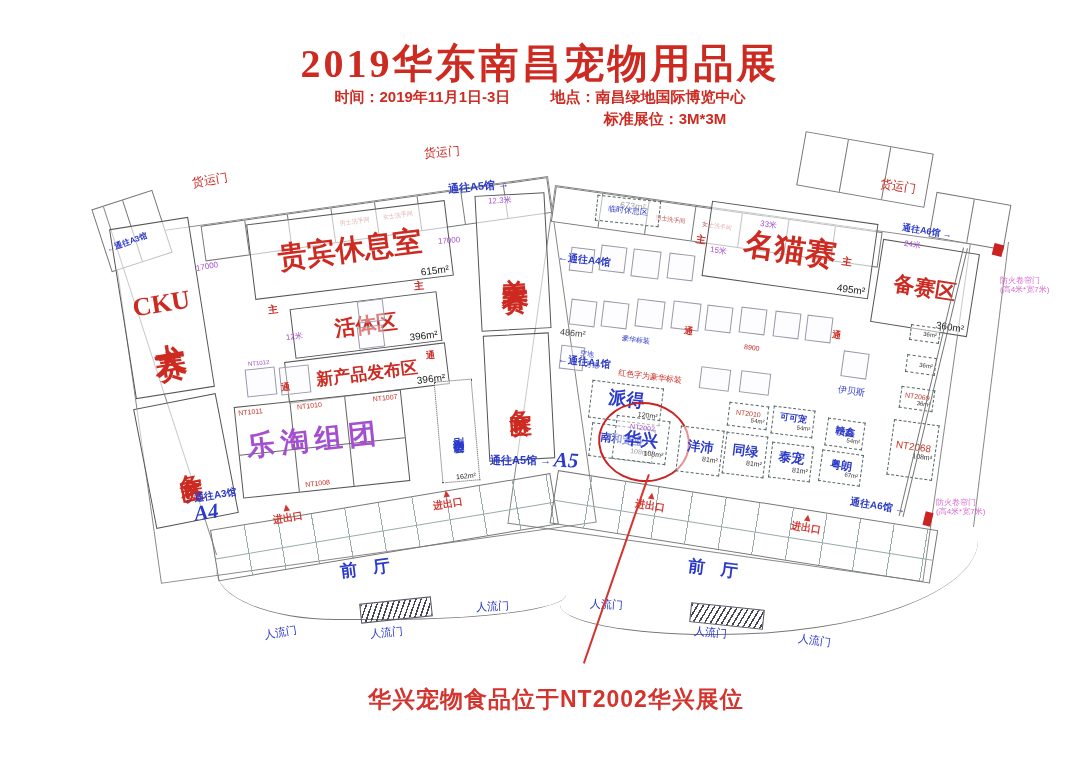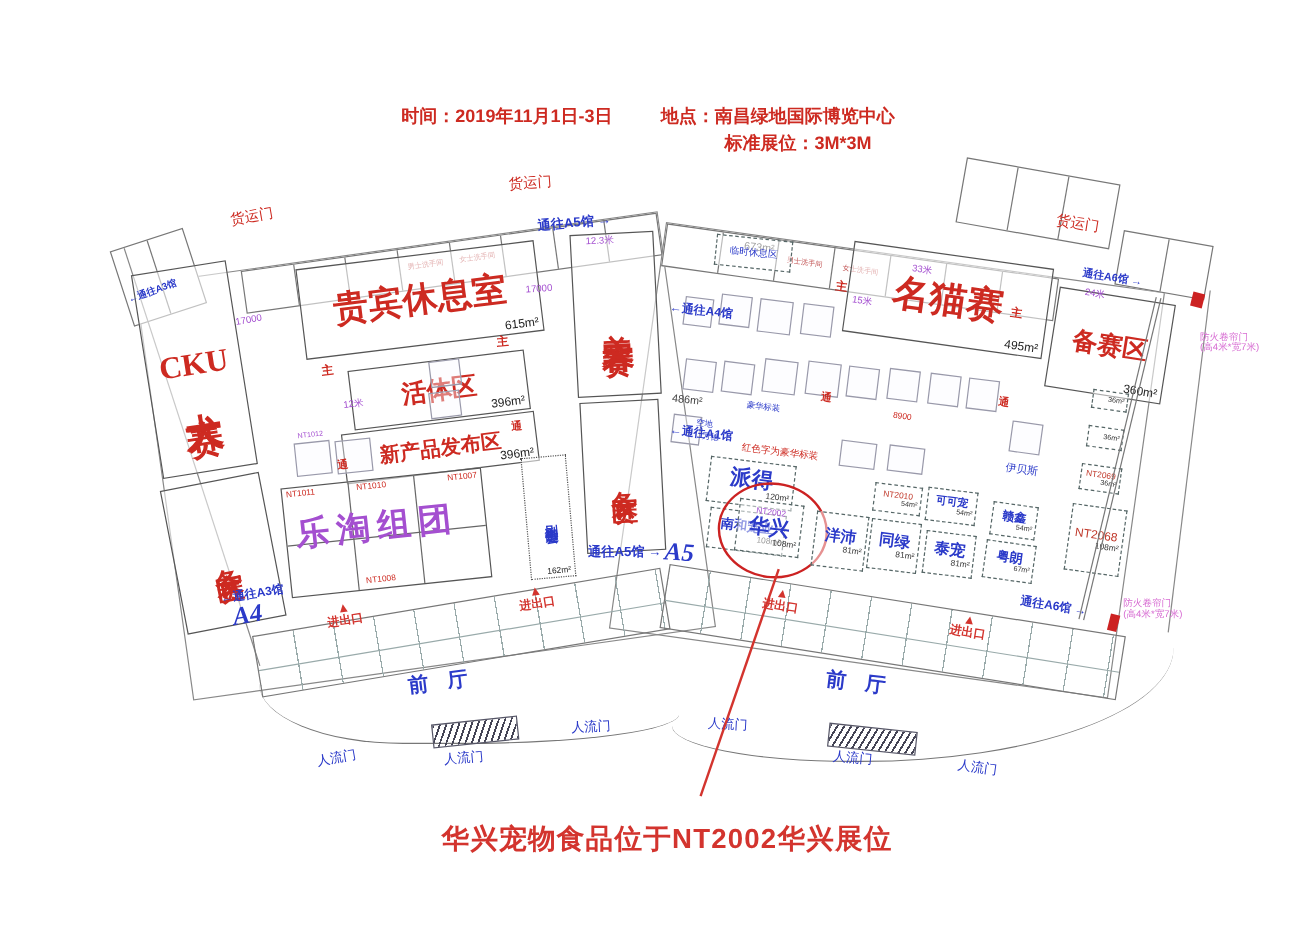--- a/index.html
+++ b/index.html
@@ -49,20 +49,21 @@
   .fline{position:absolute;width:3px;border-left:1px solid #777;border-right:1px solid #777;box-sizing:content-box;}
   .redline{position:absolute;width:0;border-left:2px solid #d3342e;}
   .redsq{position:absolute;background:#cc2222;}
   .annot{position:absolute;font-size:23px;font-weight:bold;color:#d3342e;letter-spacing:1px;}
 </style>
 </head>
 <body>
 
 <div class="canvas">
 
+  <div class="title">2019华东南昌宠物用品展</div>
   <div class="sub1">
     <span>时间：2019年11月1日-3日</span>
     <span>地点：南昌绿地国际博览中心</span>
   </div>
   <div class="sub2">标准展位：3M*3M</div>
 
   <div class="wing" style="left:108px;top:176px;width:440px;height:350px;transform:rotate(-8deg);transform-origin:top right;">
     <div class="strip" style="left:88px;top:0;right:0;height:36px;">
       <div class="cell"></div>
       <div class="cell"></div>

